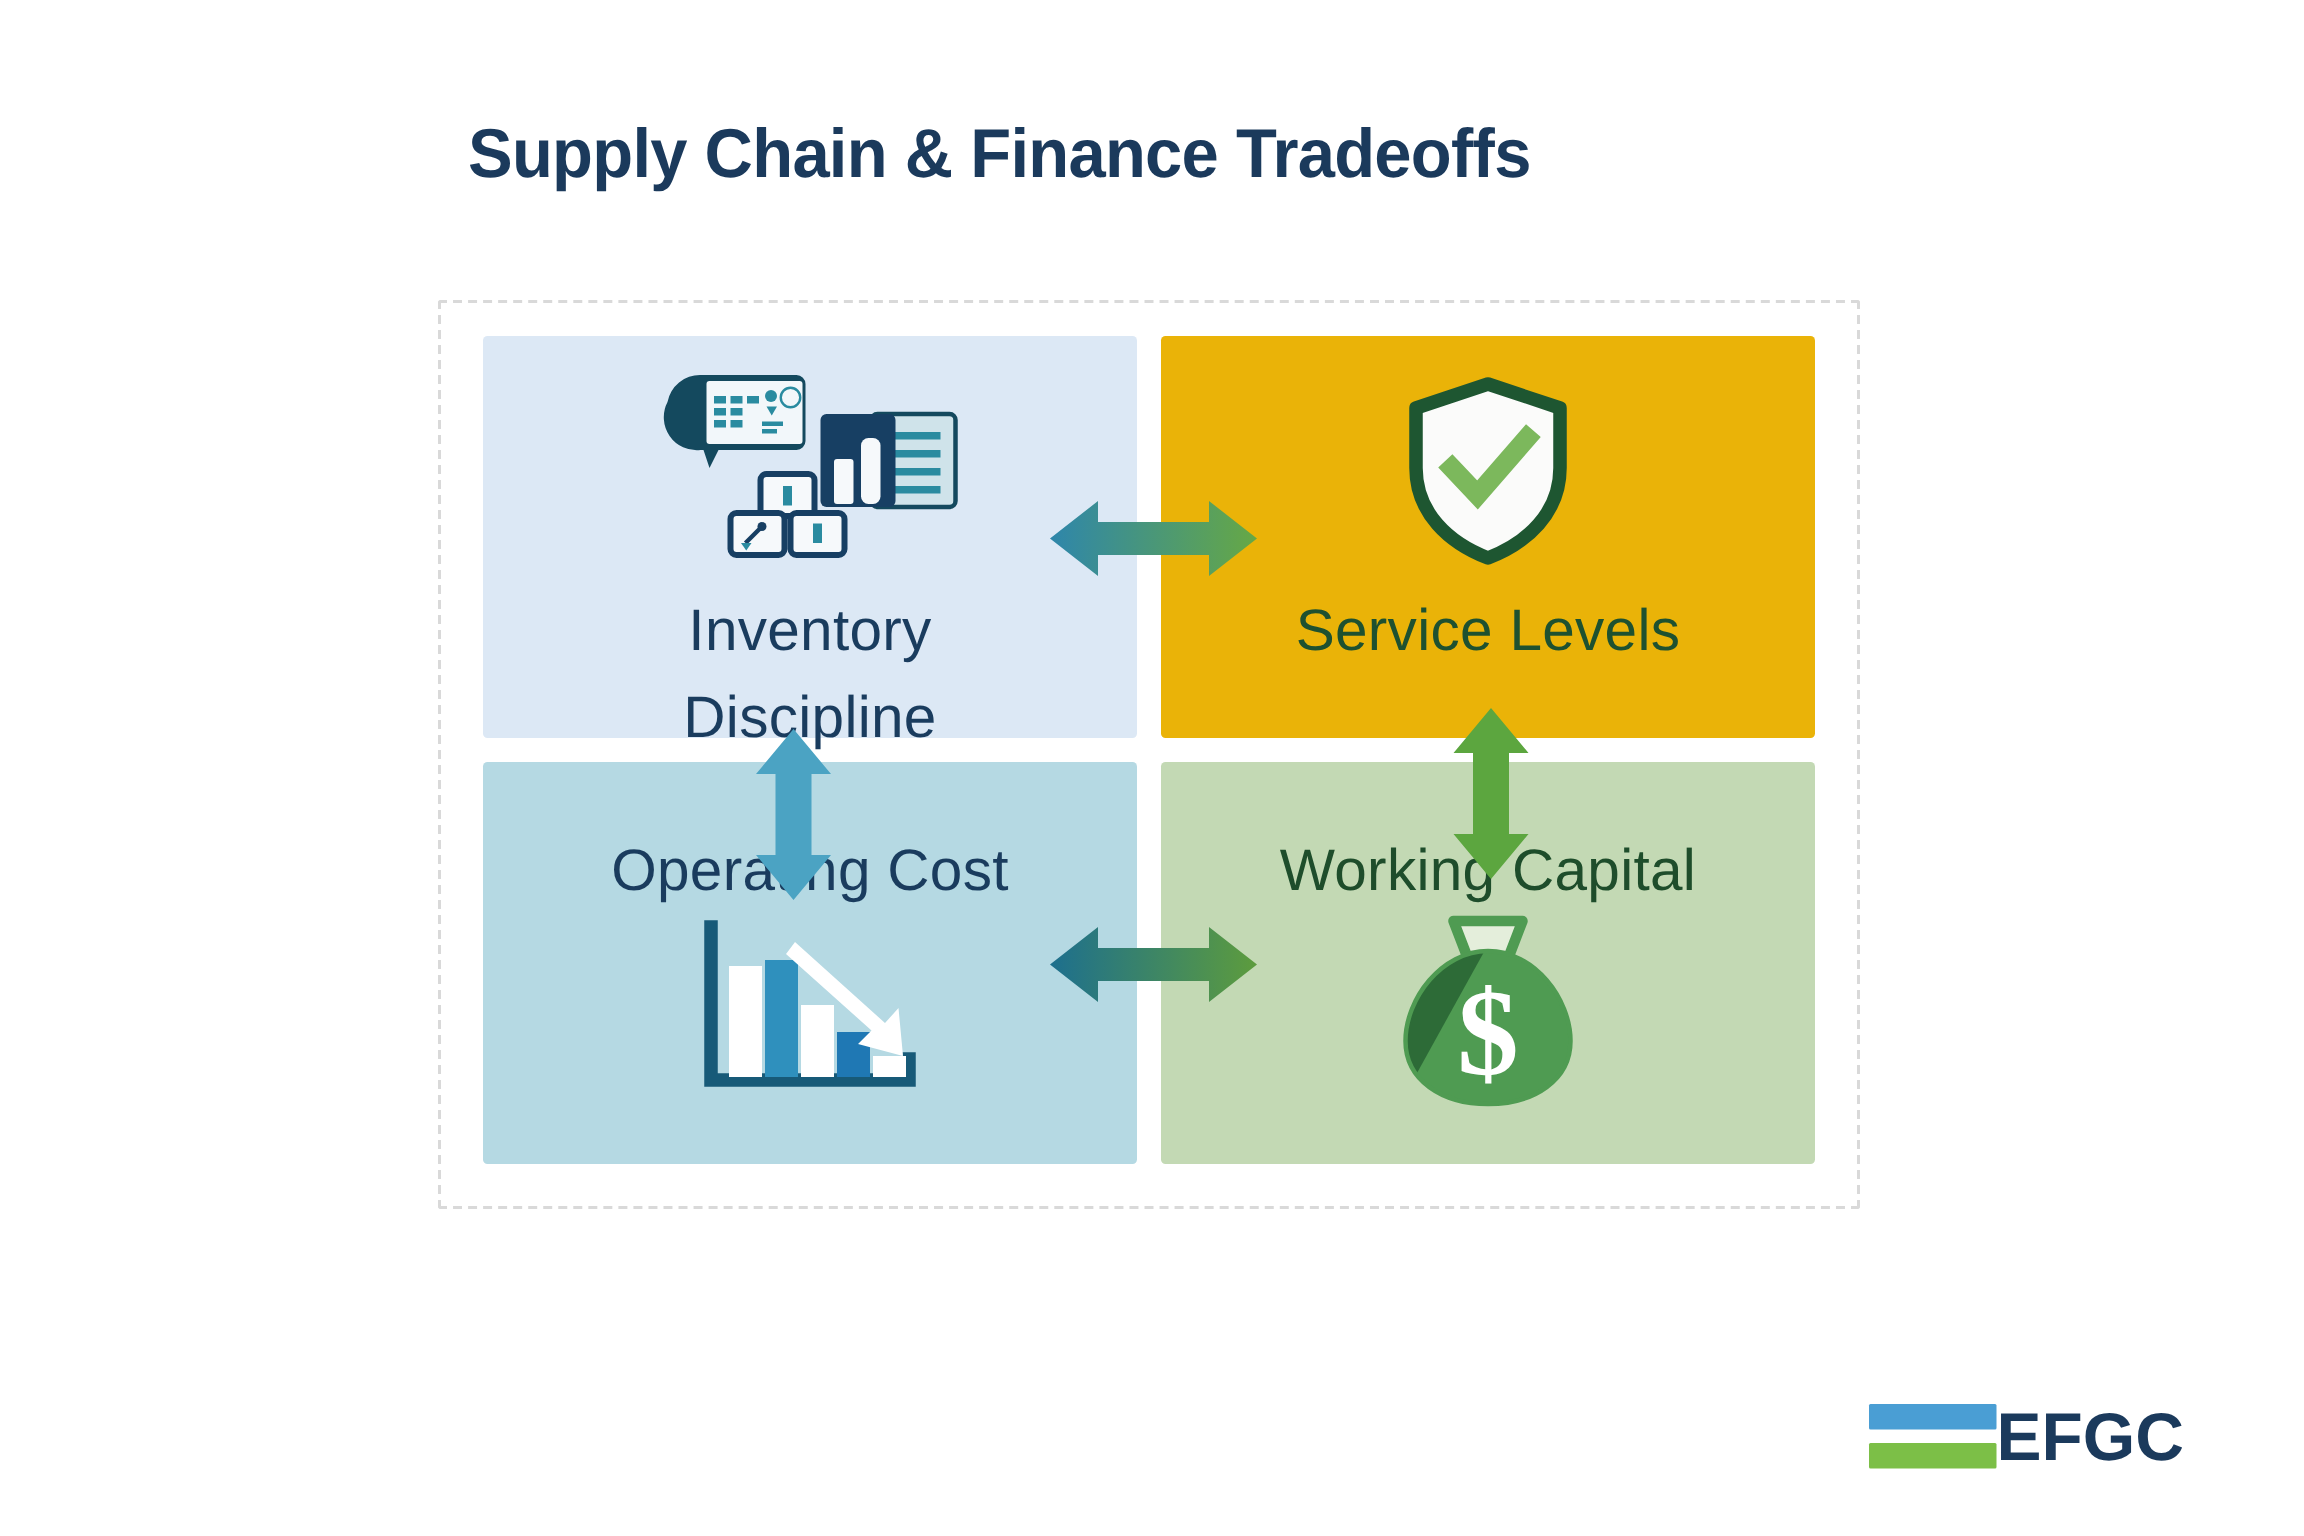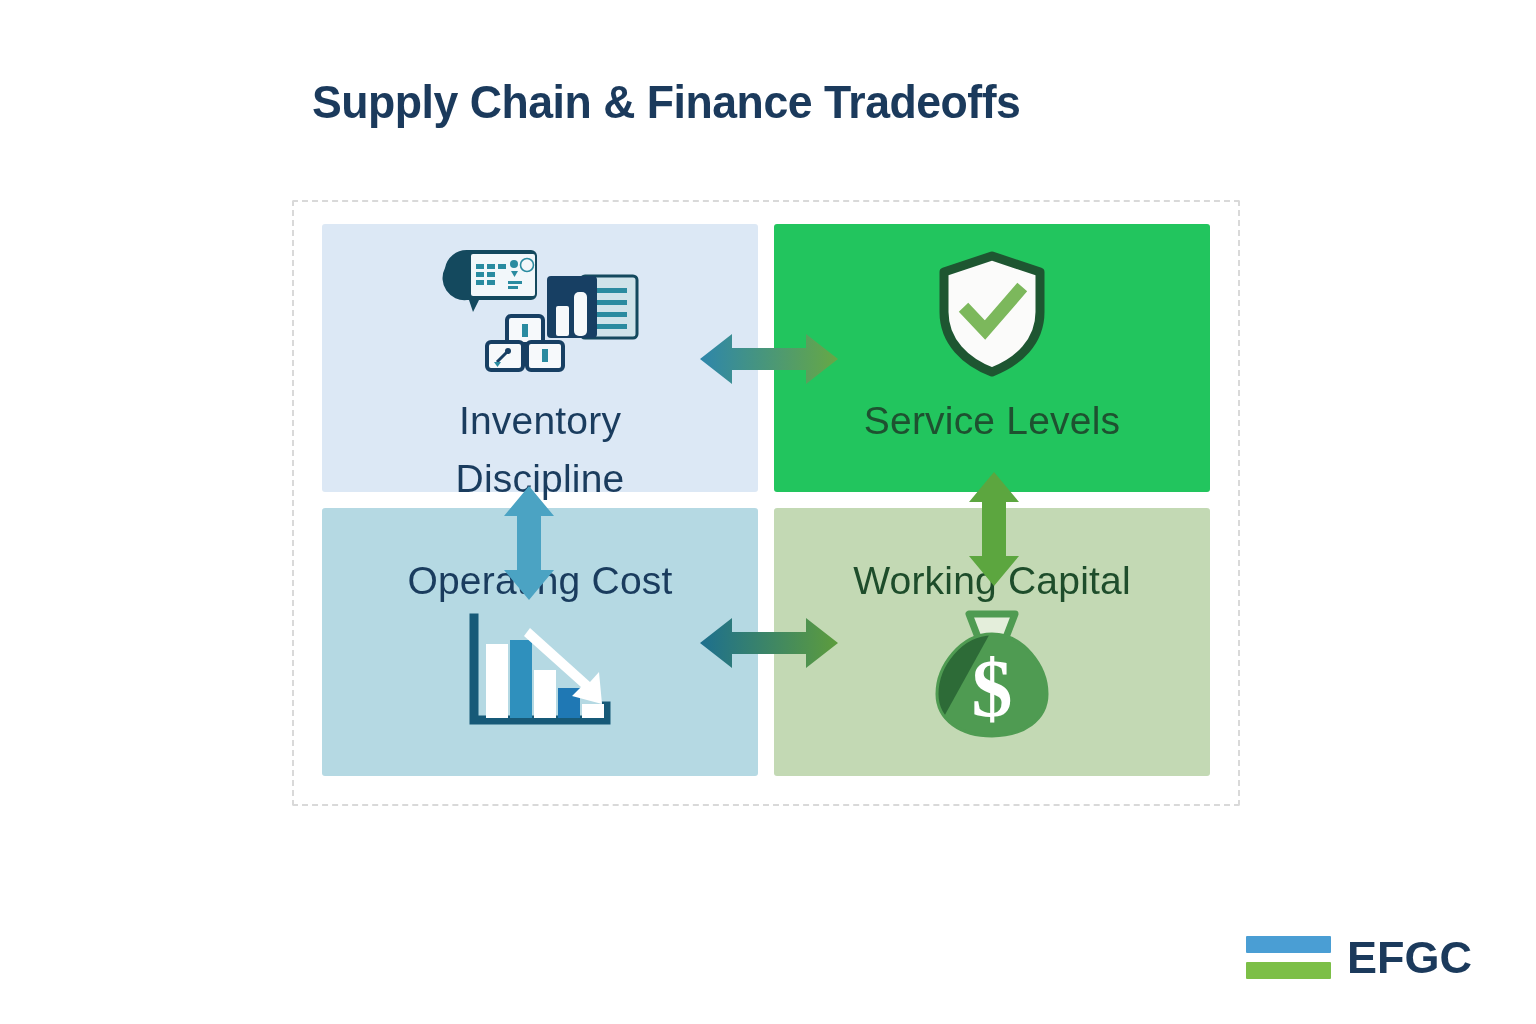--- a/index.html
+++ b/index.html
@@ -42,21 +42,21 @@
     width:888px;height:552px;
   }
   .cell{
     position:absolute;
     width:436px;height:268px;
     border-radius:3px;
     box-sizing:border-box;
     overflow:visible;
   }
   .cell.tl{left:0;top:0;background:#dce8f5;}
-  .cell.tr{left:452px;top:0;background:#22c55e;}
+  .cell.tr{left:452px;top:0;background:#eab308;}
   .cell.bl{left:0;top:284px;background:#b5d9e3;}
   .cell.br{left:452px;top:284px;background:#c3d9b4;}
 
   .cell-label{
     position:absolute;
     left:0;right:0;
     text-align:center;
     font-size:39px;
     line-height:1.48;
     letter-spacing:0.2px;
@@ -83,21 +83,21 @@
   .arrow{position:absolute;}
   .arrow-h-top{left:698px;top:328px;width:142px;height:62px;}
   .arrow-h-bot{left:698px;top:612px;width:142px;height:62px;}
   .arrow-v-left{left:498px;top:484px;width:62px;height:118px;}
   .arrow-v-right{left:963px;top:470px;width:62px;height:118px;}
 
   
   .logo{
     position:absolute;
     left:1246px;top:935px;
-    display:flex;align-items:center;gap:16px;
+    display:flex;align-items:center;
   }
   .logo-bars{display:flex;flex-direction:column;gap:9px;}
   .logo-bar{width:85px;height:17px;border-radius:1px;}
   .logo-bar.blue{background:#4a9ed4;}
   .logo-bar.green{background:#7cbf47;}
   .logo-text{
     font-size:45px;font-weight:bold;color:#1b3a5c;letter-spacing:0px;
     line-height:1;
   }
 </style>

